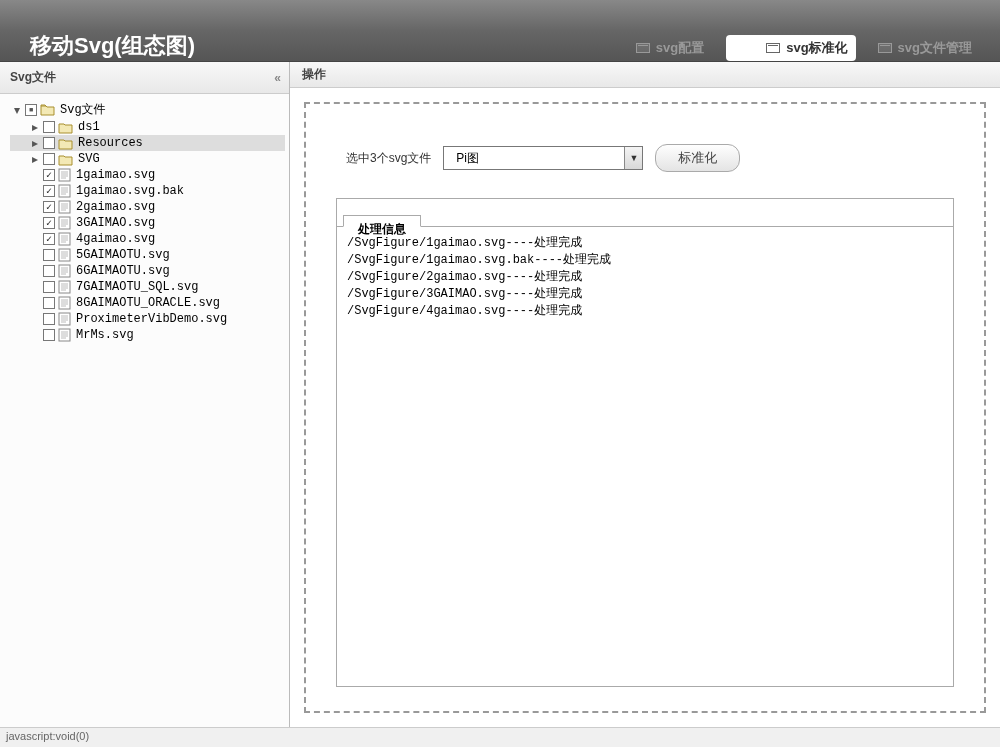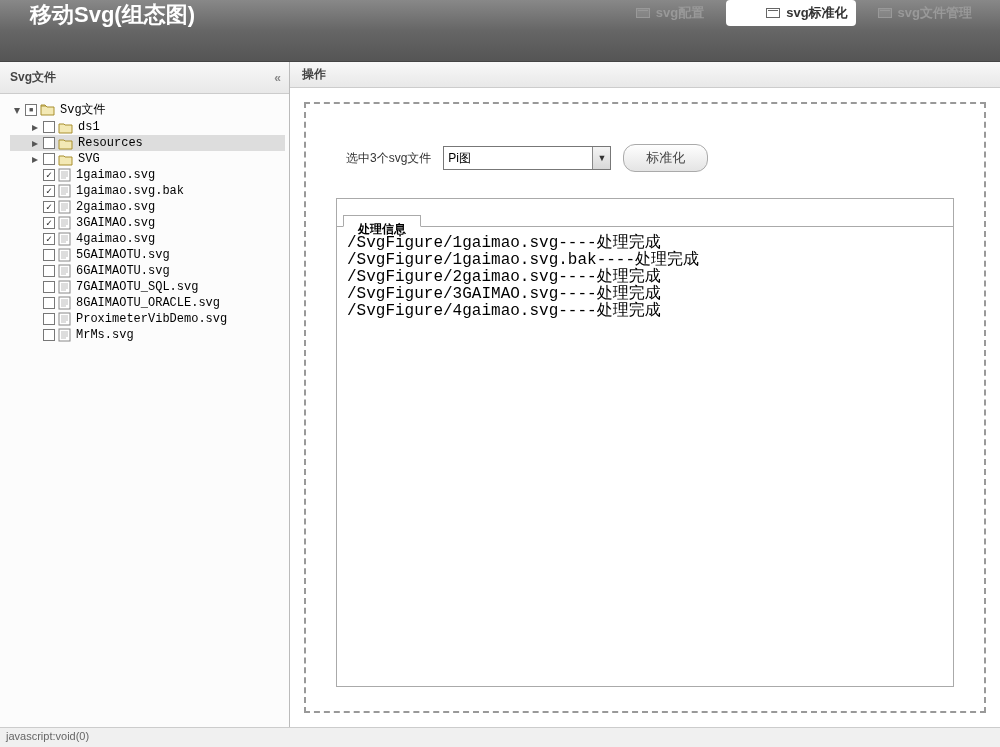--- a/index.html
+++ b/index.html
@@ -10,21 +10,21 @@
   width: 1000px;
   height: 747px;
   overflow: hidden;
   display: flex;
   flex-direction: column;
 }
 .header {
   background: linear-gradient(#888, #666 50%, #555);
   height: 62px;
   display: flex;
-  align-items: flex-start;
+  align-items: flex-end;
   padding: 0 20px 0 30px;
   border-bottom: 1px solid #444;
 }
 .header-title {
   color: #fff;
   font-size: 22px;
   font-weight: bold;
   flex: 1;
 }
 .header-tabs { display: flex; gap: 14px; }
@@ -88,23 +88,23 @@
 .content-body { flex: 1; padding: 14px; }
 .dashed-panel {
   border: 2px dashed #999; height: 100%;
   padding: 40px 30px 20px 30px;
   display: flex; flex-direction: column;
 }
 .form-row { display: flex; align-items: center; gap: 12px; margin-bottom: 26px; padding-left: 10px; }
 .form-label { color: #333; }
 .select-wrap { position: relative; }
 .select-wrap select {
-  width: 168px; height: 24px; border: 1px solid #777;
+  width: 200px; height: 24px; border: 1px solid #777;
   background: #fff; font-family: inherit; font-size: 12px;
-  padding-left: 4px; appearance: none;
+  padding-left: 12px; appearance: none;
 }
 .select-arrow {
   position: absolute; right: 1px; top: 1px; bottom: 1px; width: 18px;
   background: linear-gradient(#f4f4f4,#d8d8d8); border-left: 1px solid #888;
   display: flex; align-items: center; justify-content: center; pointer-events: none;
 }
 .select-arrow::after { content: "▼"; font-size: 9px; color: #333; }
 .action-btn {
   border: 1px solid #aaa; border-radius: 12px;
   background: linear-gradient(#fefefe,#e4e4e4);
@@ -114,21 +114,21 @@
 .info-box { border: 1px solid #aaa; flex: 1; display: flex; flex-direction: column; background: #fff; margin-bottom: 4px;}
 .info-tab {
   background: #fff; border: 1px solid #aaa; border-bottom: 1px solid #fff;
   padding: 5px 14px; font-weight: bold; position: relative; top: -0px;
   margin-top: 16px;
 }
 .info-tabs-wrap{ border-bottom:1px solid #aaa; position:relative; height:28px;}
 .info-tabs-wrap .info-tab{ position:absolute; left:6px; bottom:-1px; border-bottom:1px solid #fff;}
 .info-body {
   padding: 8px 10px; font-family: "SimSun","Courier New",monospace;
-  font-size: 16px; line-height: 17px; flex: 1; overflow: auto;
+  font-size: 12px; line-height: 17px; flex: 1; overflow: auto;
 }
 .statusbar {
   height: 20px; border-top: 1px solid #ccc; background: #f0f0f0;
   padding: 2px 6px; color: #666; font-size: 11px;
 }
 </style>
 </head>
 <body>
 
 <div class="header">

